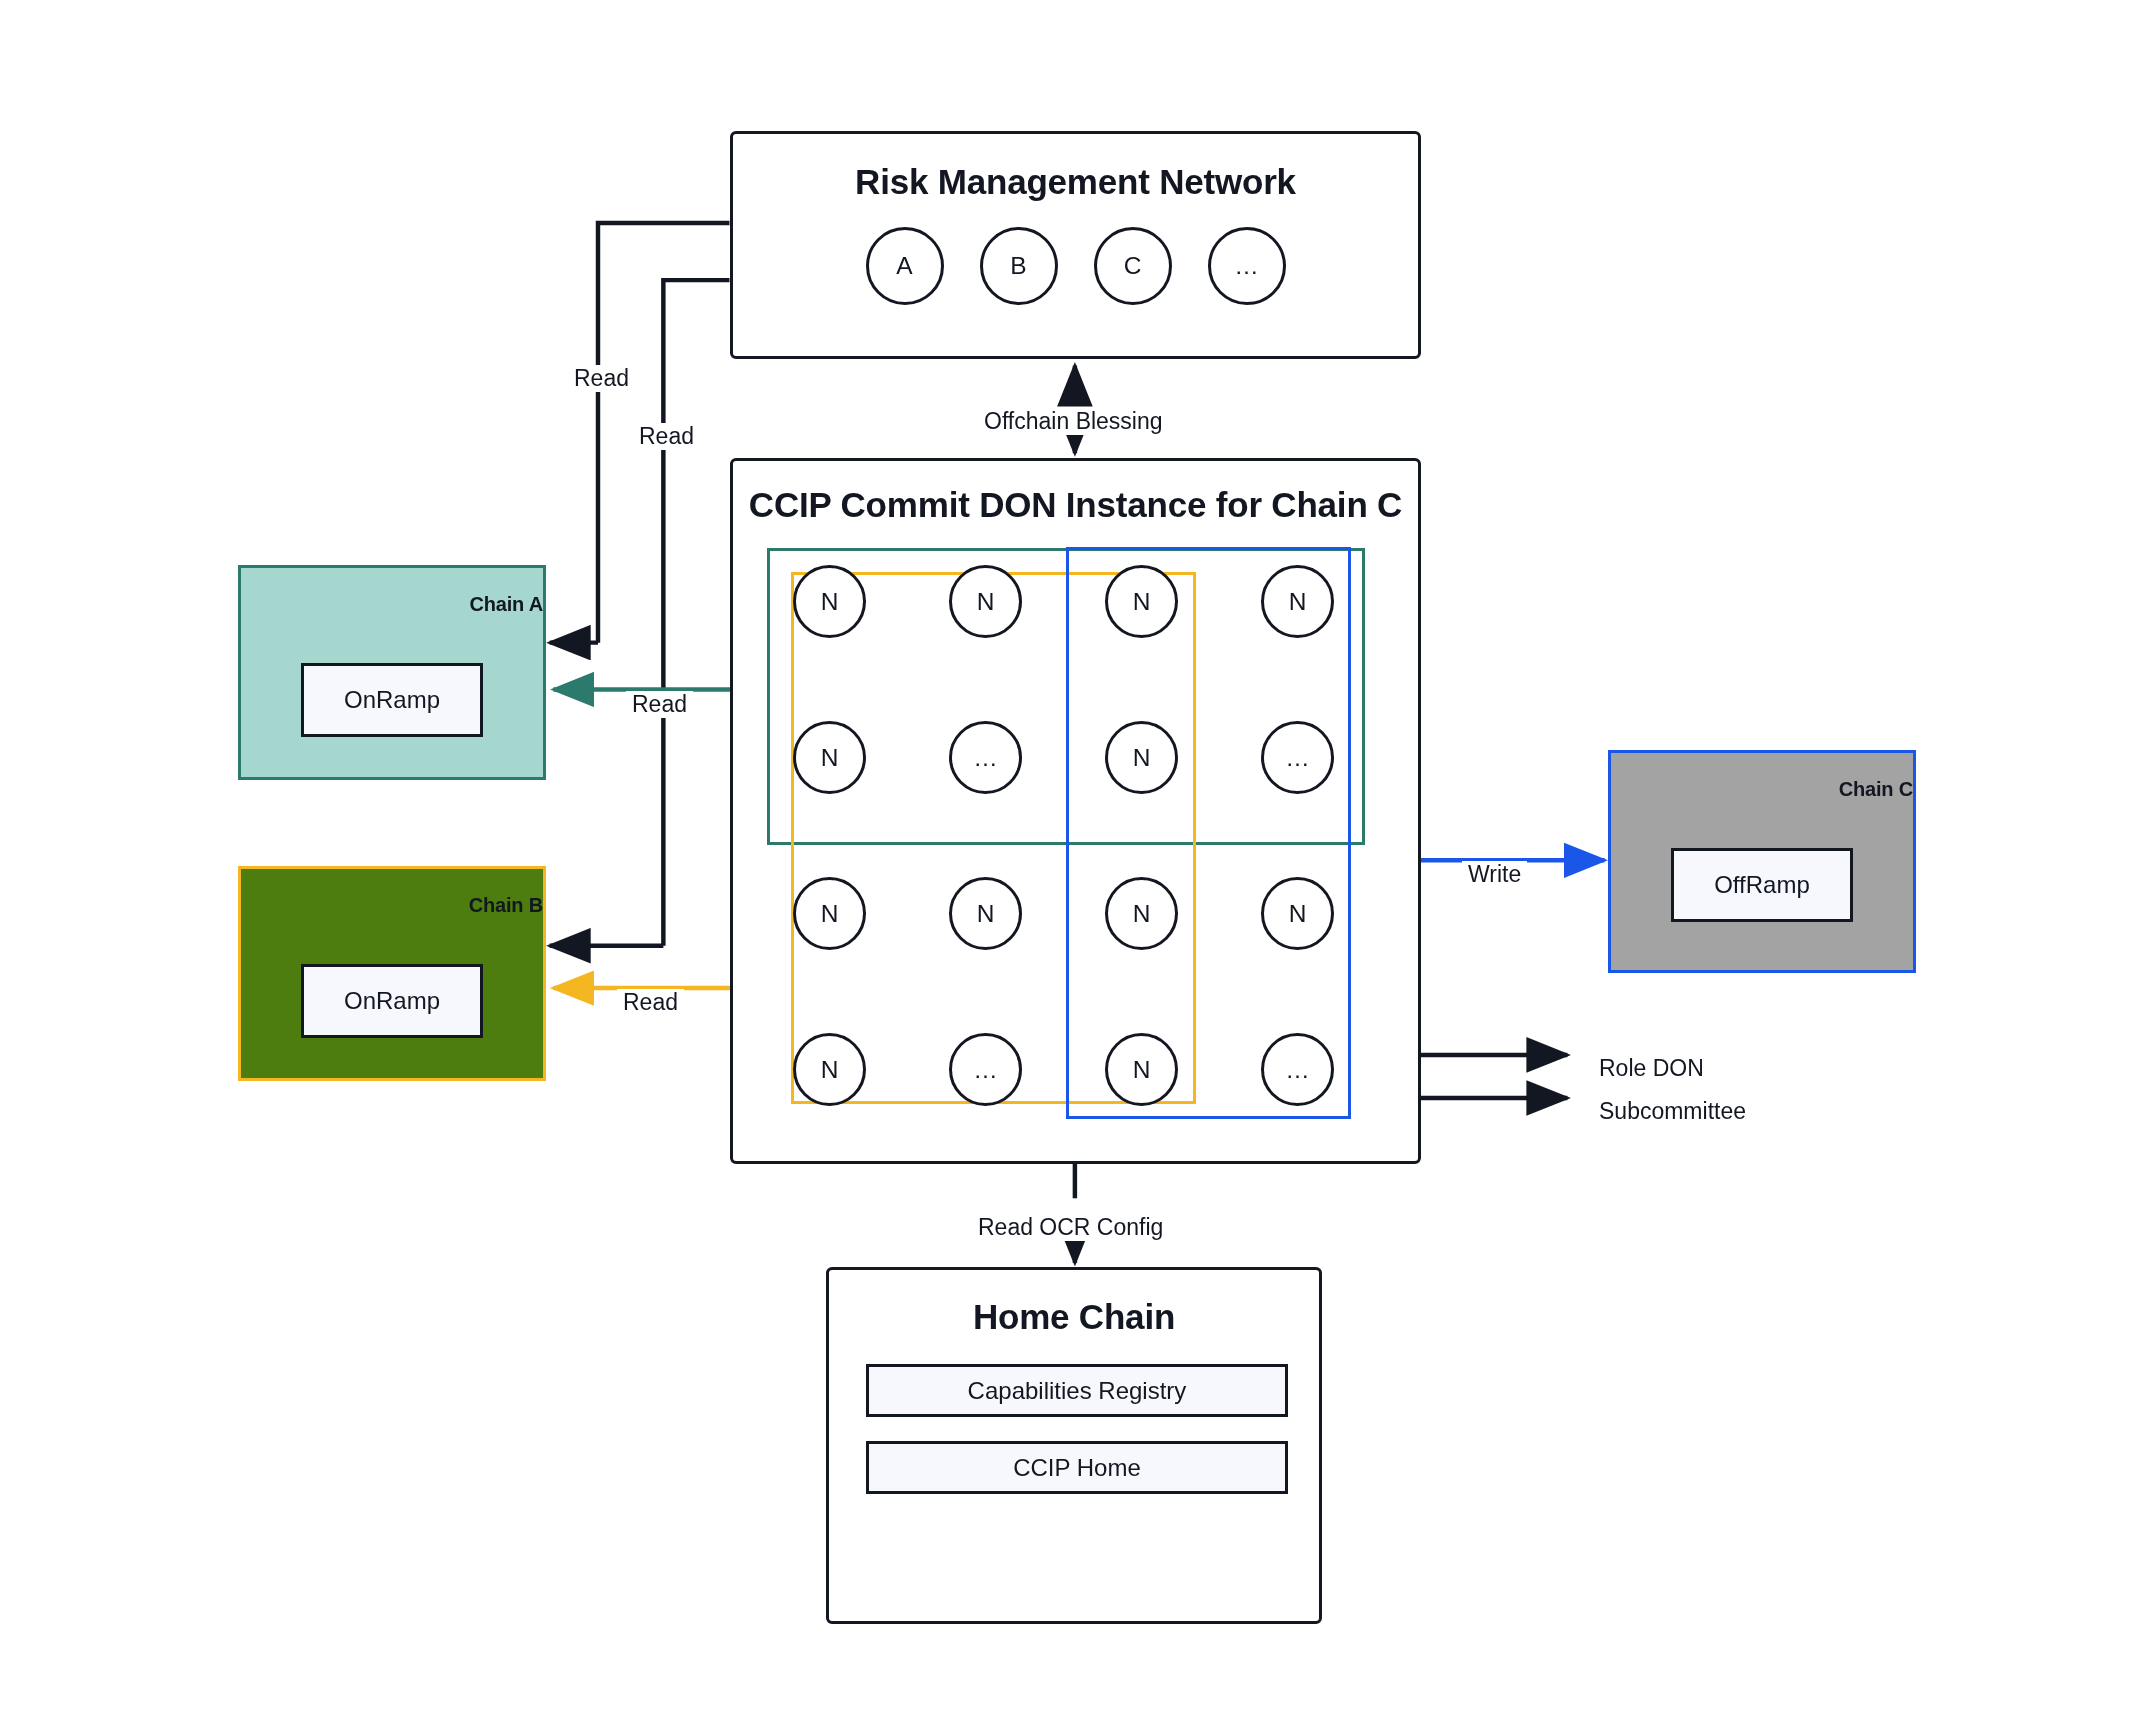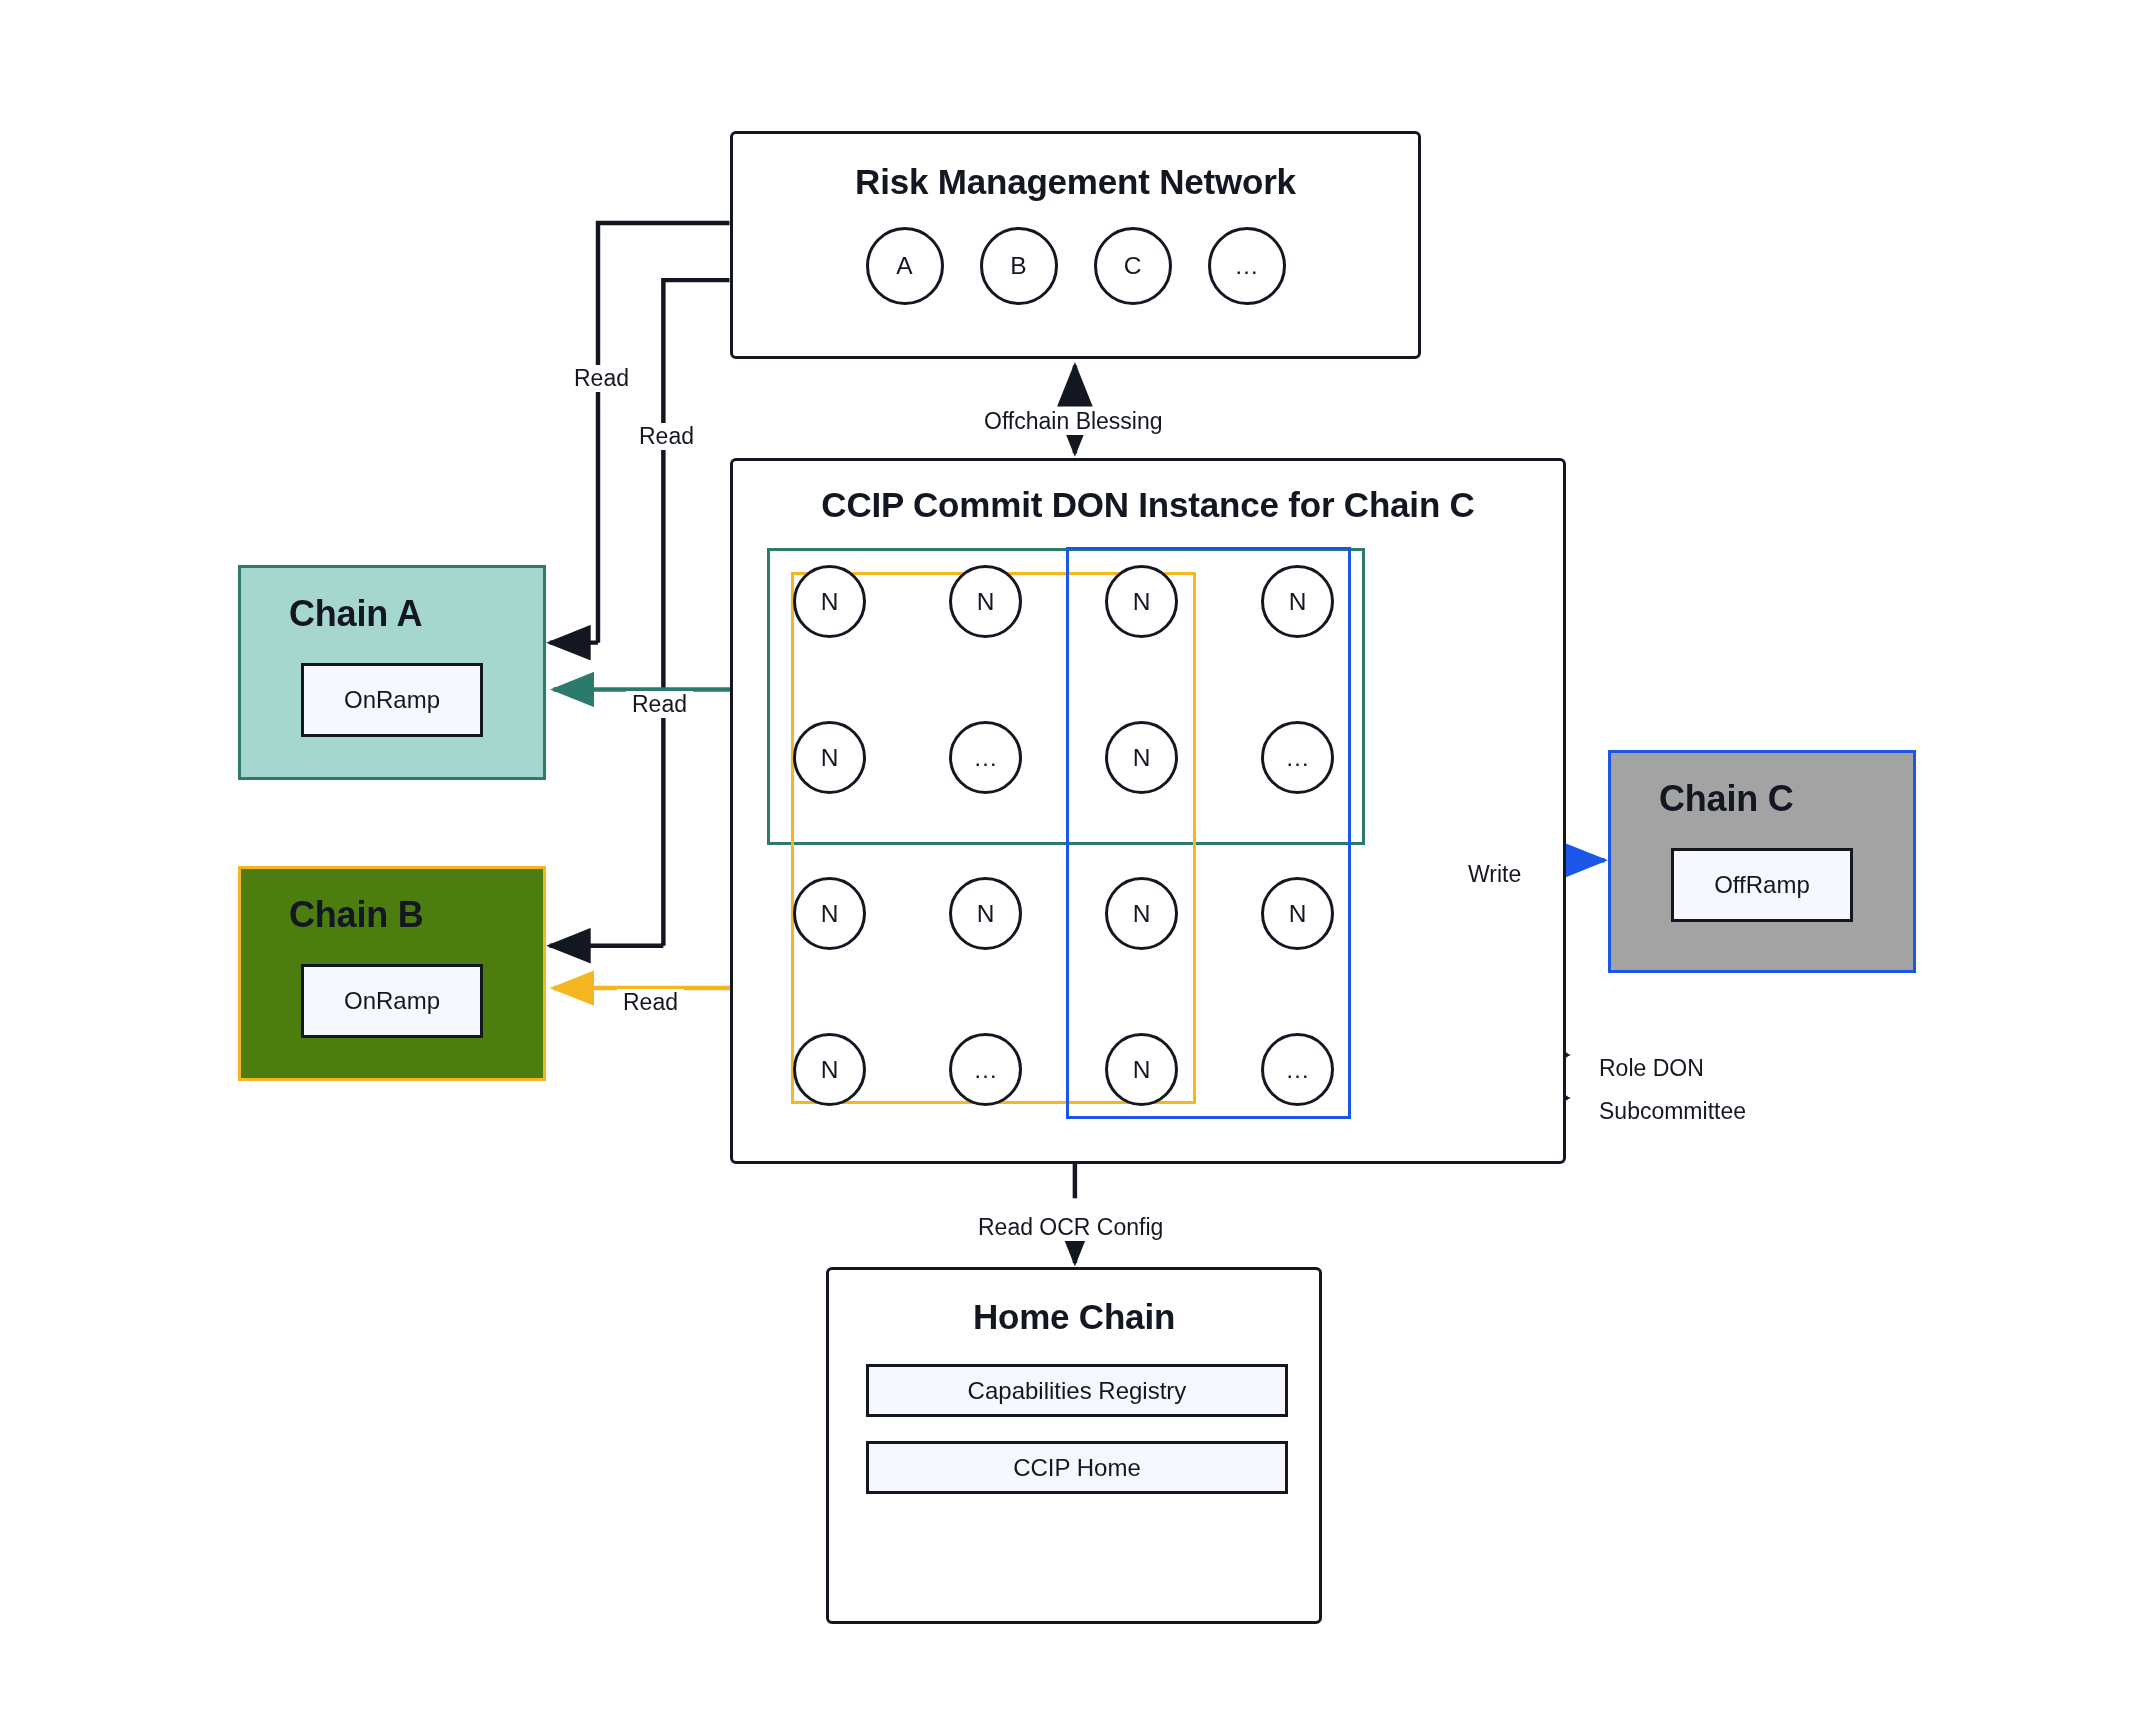--- a/index.html
+++ b/index.html
@@ -12,36 +12,36 @@
   .title{position:absolute;left:0;right:0;text-align:center;font-weight:bold;letter-spacing:-0.2px;}
 
   
   #rmn{left:730px;top:131px;width:691px;height:228px;}
   #rmn .title{top:28px;font-size:35px;}
   .rmn-nodes{position:absolute;left:0;right:0;top:93px;display:flex;justify-content:center;gap:36px;}
   .node{box-sizing:border-box;width:78px;height:78px;border:3px solid #131722;border-radius:50%;
         background:#ffffff;display:flex;align-items:center;justify-content:center;font-size:24.5px;}
 
   
-  #don{left:730px;top:458px;width:836px;height:706px;}
+  #don{left:730px;top:458px;width:691px;height:706px;}
   #don .title{top:24px;font-size:35px;}
 
   .grp{position:absolute;box-sizing:border-box;background:transparent;}
   #grp-teal{left:767px;top:548px;width:598px;height:297px;border:3.7px solid #2b7a6c;}
   #grp-orange{left:791px;top:572px;width:405px;height:532px;border:3.7px solid #f5b721;}
   #grp-blue{left:1066px;top:547px;width:285px;height:572px;border:3.7px solid #1a56e8;}
 
   .ngrid{position:absolute;left:793px;top:565px;width:565px;height:535px;}
   .ncell{position:absolute;width:73px;height:73px;box-sizing:border-box;border:3px solid #131722;
          border-radius:50%;background:#ffffff;display:flex;align-items:center;justify-content:center;
          font-size:24.5px;color:#131722;}
 
   
   .chain{position:absolute;box-sizing:border-box;}
-  .chain .chain-title{position:absolute;left:0;right:0;top:25px;text-align:left;font-weight:bold;font-size:36px;letter-spacing:-0.2px;padding-left:48px;}
+  .chain .chain-title{position:absolute;left:0;right:0;top:25px;text-align:right;font-weight:bold;font-size:20px;letter-spacing:-0.2px;}
   .ramp{position:absolute;left:50%;transform:translateX(-50%);top:95px;width:182px;height:74px;
         box-sizing:border-box;border:3.7px solid #131722;background:#f6f8fd;
         display:flex;align-items:center;justify-content:center;font-size:24px;}
   #chainA{left:238px;top:565px;width:308px;height:215px;background:#a6d7cf;border:3.7px solid #2b7a6c;}
   #chainB{left:238px;top:866px;width:308px;height:215px;background:#4d7c0f;border:3.7px solid #f5b721;}
   #chainC{left:1608px;top:750px;width:308px;height:223px;background:#a3a3a3;border:3.7px solid #1a56e8;}
 
   
   #home{left:826px;top:1267px;width:496px;height:357px;}
   #home .title{top:27px;font-size:35px;}

